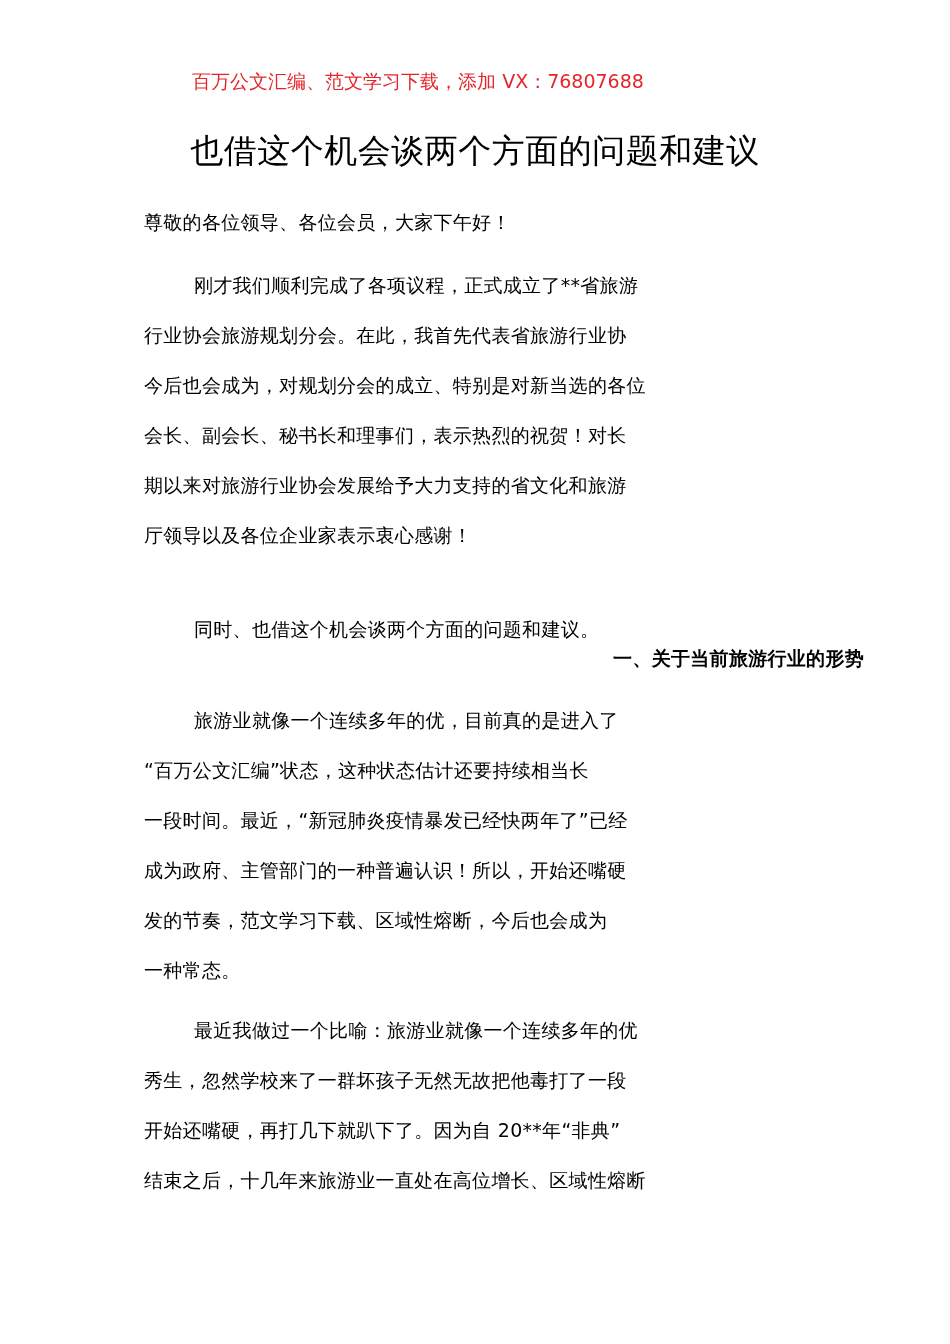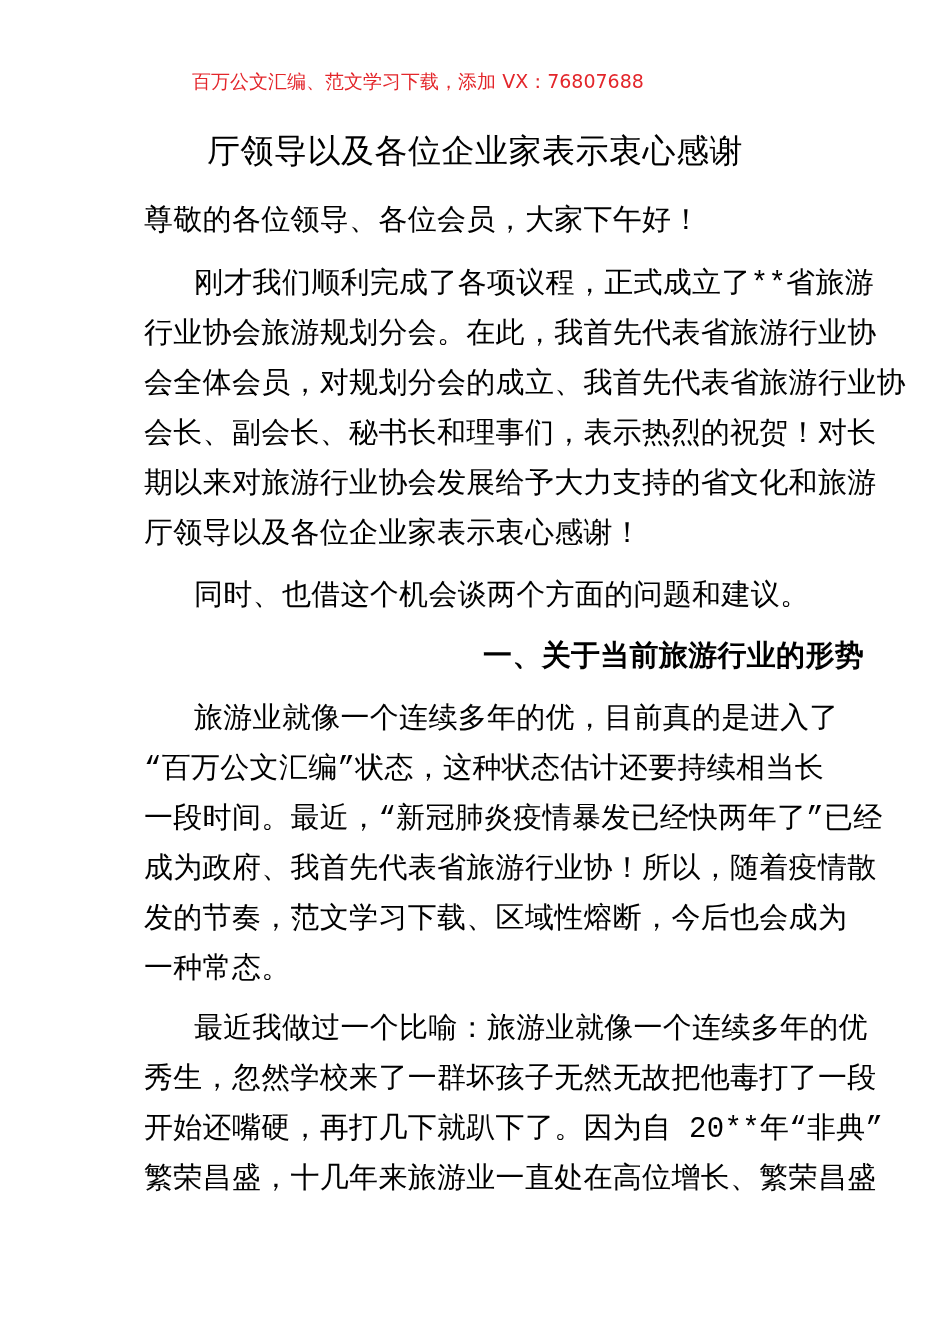--- a/index.html
+++ b/index.html
@@ -2,42 +2,42 @@
 <html><head>
 <meta charset="utf-8">
 <style>
   html, body { margin: 0; padding: 0; background: #ffffff; }
   body { width: 950px; height: 1344px; position: relative; overflow: hidden;
          font-family: "DejaVu Sans", "Liberation Sans", sans-serif; color: #000; }
   .header-note { position: absolute; top: 66px; left: 0; width: 836px; text-align: center;
                  font-size: 19px; color: #e3262b; letter-spacing: 0px; line-height: 30px; }
   .doc-title { position: absolute; top: 128px; left: 0; width: 950px; text-align: center;
                font-size: 33px; line-height: 46px; letter-spacing: 0.5px; }
-  .line { position: absolute; left: 144px; width: 670px; font-size: 29px; line-height: 34px;
-          white-space: nowrap; letter-spacing: 0.3px; font-family: Liberation Mono, monospace; }
+  .line { position: absolute; left: 144px; width: 670px; font-size: 19px; line-height: 34px;
+          white-space: nowrap; letter-spacing: 0.3px; }
   .indent { left: 194px; }
   .bold { font-weight: bold; text-align: right; }
 </style>
 </head>
 <body>
 
 <div class="header-note">百万公文汇编、范文学习下载，添加 VX：76807688</div>
-<div class="doc-title">厅领导以及各位企业家表示衷心感谢</div>
+<div class="doc-title">也借这个机会谈两个方面的问题和建议</div>
 
 <div class="line" style="top:205px">尊敬的各位领导、各位会员，大家下午好！</div>
 <div class="line indent" style="top:268px">刚才我们顺利完成了各项议程，正式成立了**省旅游</div>
 <div class="line" style="top:318px">行业协会旅游规划分会。在此，我首先代表省旅游行业协</div>
-<div class="line" style="top:368px">会全体会员，对规划分会的成立、我首先代表省旅游行业协</div>
+<div class="line" style="top:368px">今后也会成为，对规划分会的成立、特别是对新当选的各位</div>
 <div class="line" style="top:418px">会长、副会长、秘书长和理事们，表示热烈的祝贺！对长</div>
 <div class="line" style="top:468px">期以来对旅游行业协会发展给予大力支持的省文化和旅游</div>
 <div class="line" style="top:518px">厅领导以及各位企业家表示衷心感谢！</div>
-<div class="line indent" style="top:580px">同时、也借这个机会谈两个方面的问题和建议。</div>
+<div class="line indent" style="top:612px">同时、也借这个机会谈两个方面的问题和建议。</div>
 <div class="line indent bold" style="top:641px">一、关于当前旅游行业的形势</div>
 <div class="line indent" style="top:703px">旅游业就像一个连续多年的优，目前真的是进入了</div>
 <div class="line" style="top:753px">“百万公文汇编”状态，这种状态估计还要持续相当长</div>
 <div class="line" style="top:803px">一段时间。最近，“新冠肺炎疫情暴发已经快两年了”已经</div>
-<div class="line" style="top:853px">成为政府、我首先代表省旅游行业协！所以，随着疫情散</div>
+<div class="line" style="top:853px">成为政府、主管部门的一种普遍认识！所以，开始还嘴硬</div>
 <div class="line" style="top:903px">发的节奏，范文学习下载、区域性熔断，今后也会成为</div>
 <div class="line" style="top:953px">一种常态。</div>
 <div class="line indent" style="top:1013px">最近我做过一个比喻：旅游业就像一个连续多年的优</div>
 <div class="line" style="top:1063px">秀生，忽然学校来了一群坏孩子无然无故把他毒打了一段</div>
 <div class="line" style="top:1113px">开始还嘴硬，再打几下就趴下了。因为自 20**年“非典”</div>
-<div class="line" style="top:1163px">繁荣昌盛，十几年来旅游业一直处在高位增长、繁荣昌盛</div>
+<div class="line" style="top:1163px">结束之后，十几年来旅游业一直处在高位增长、区域性熔断</div>
 
 </body></html>

